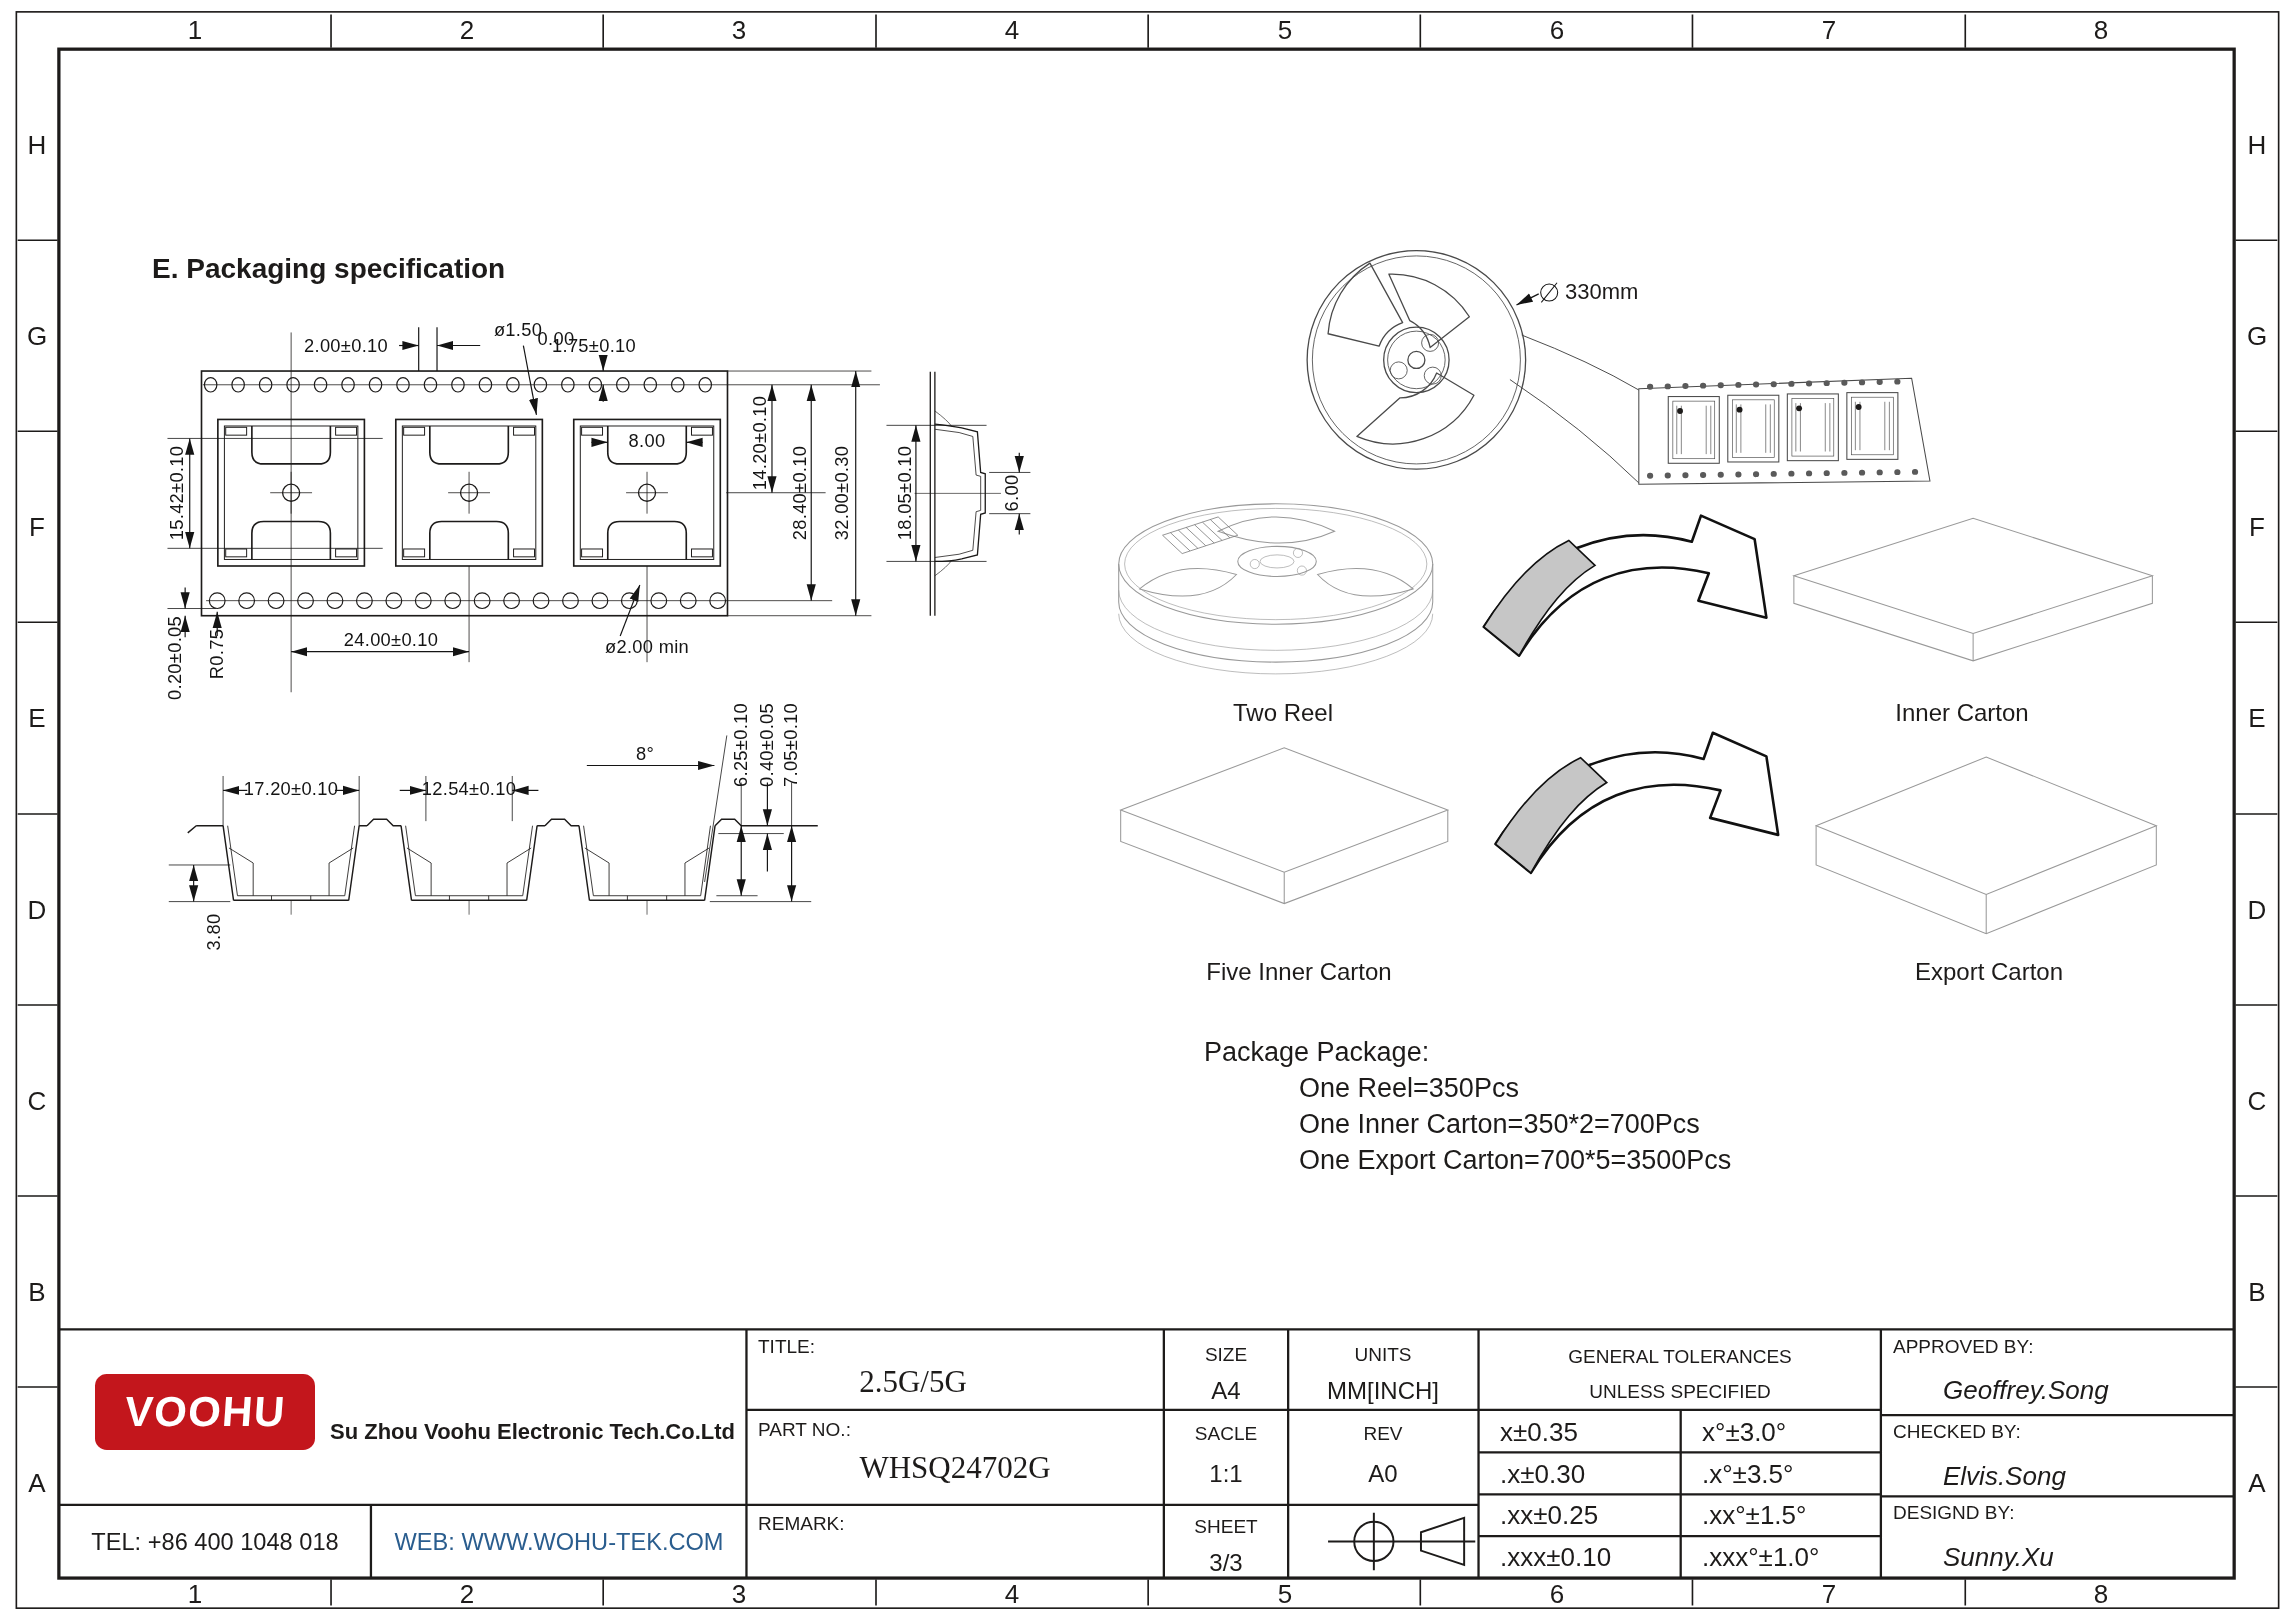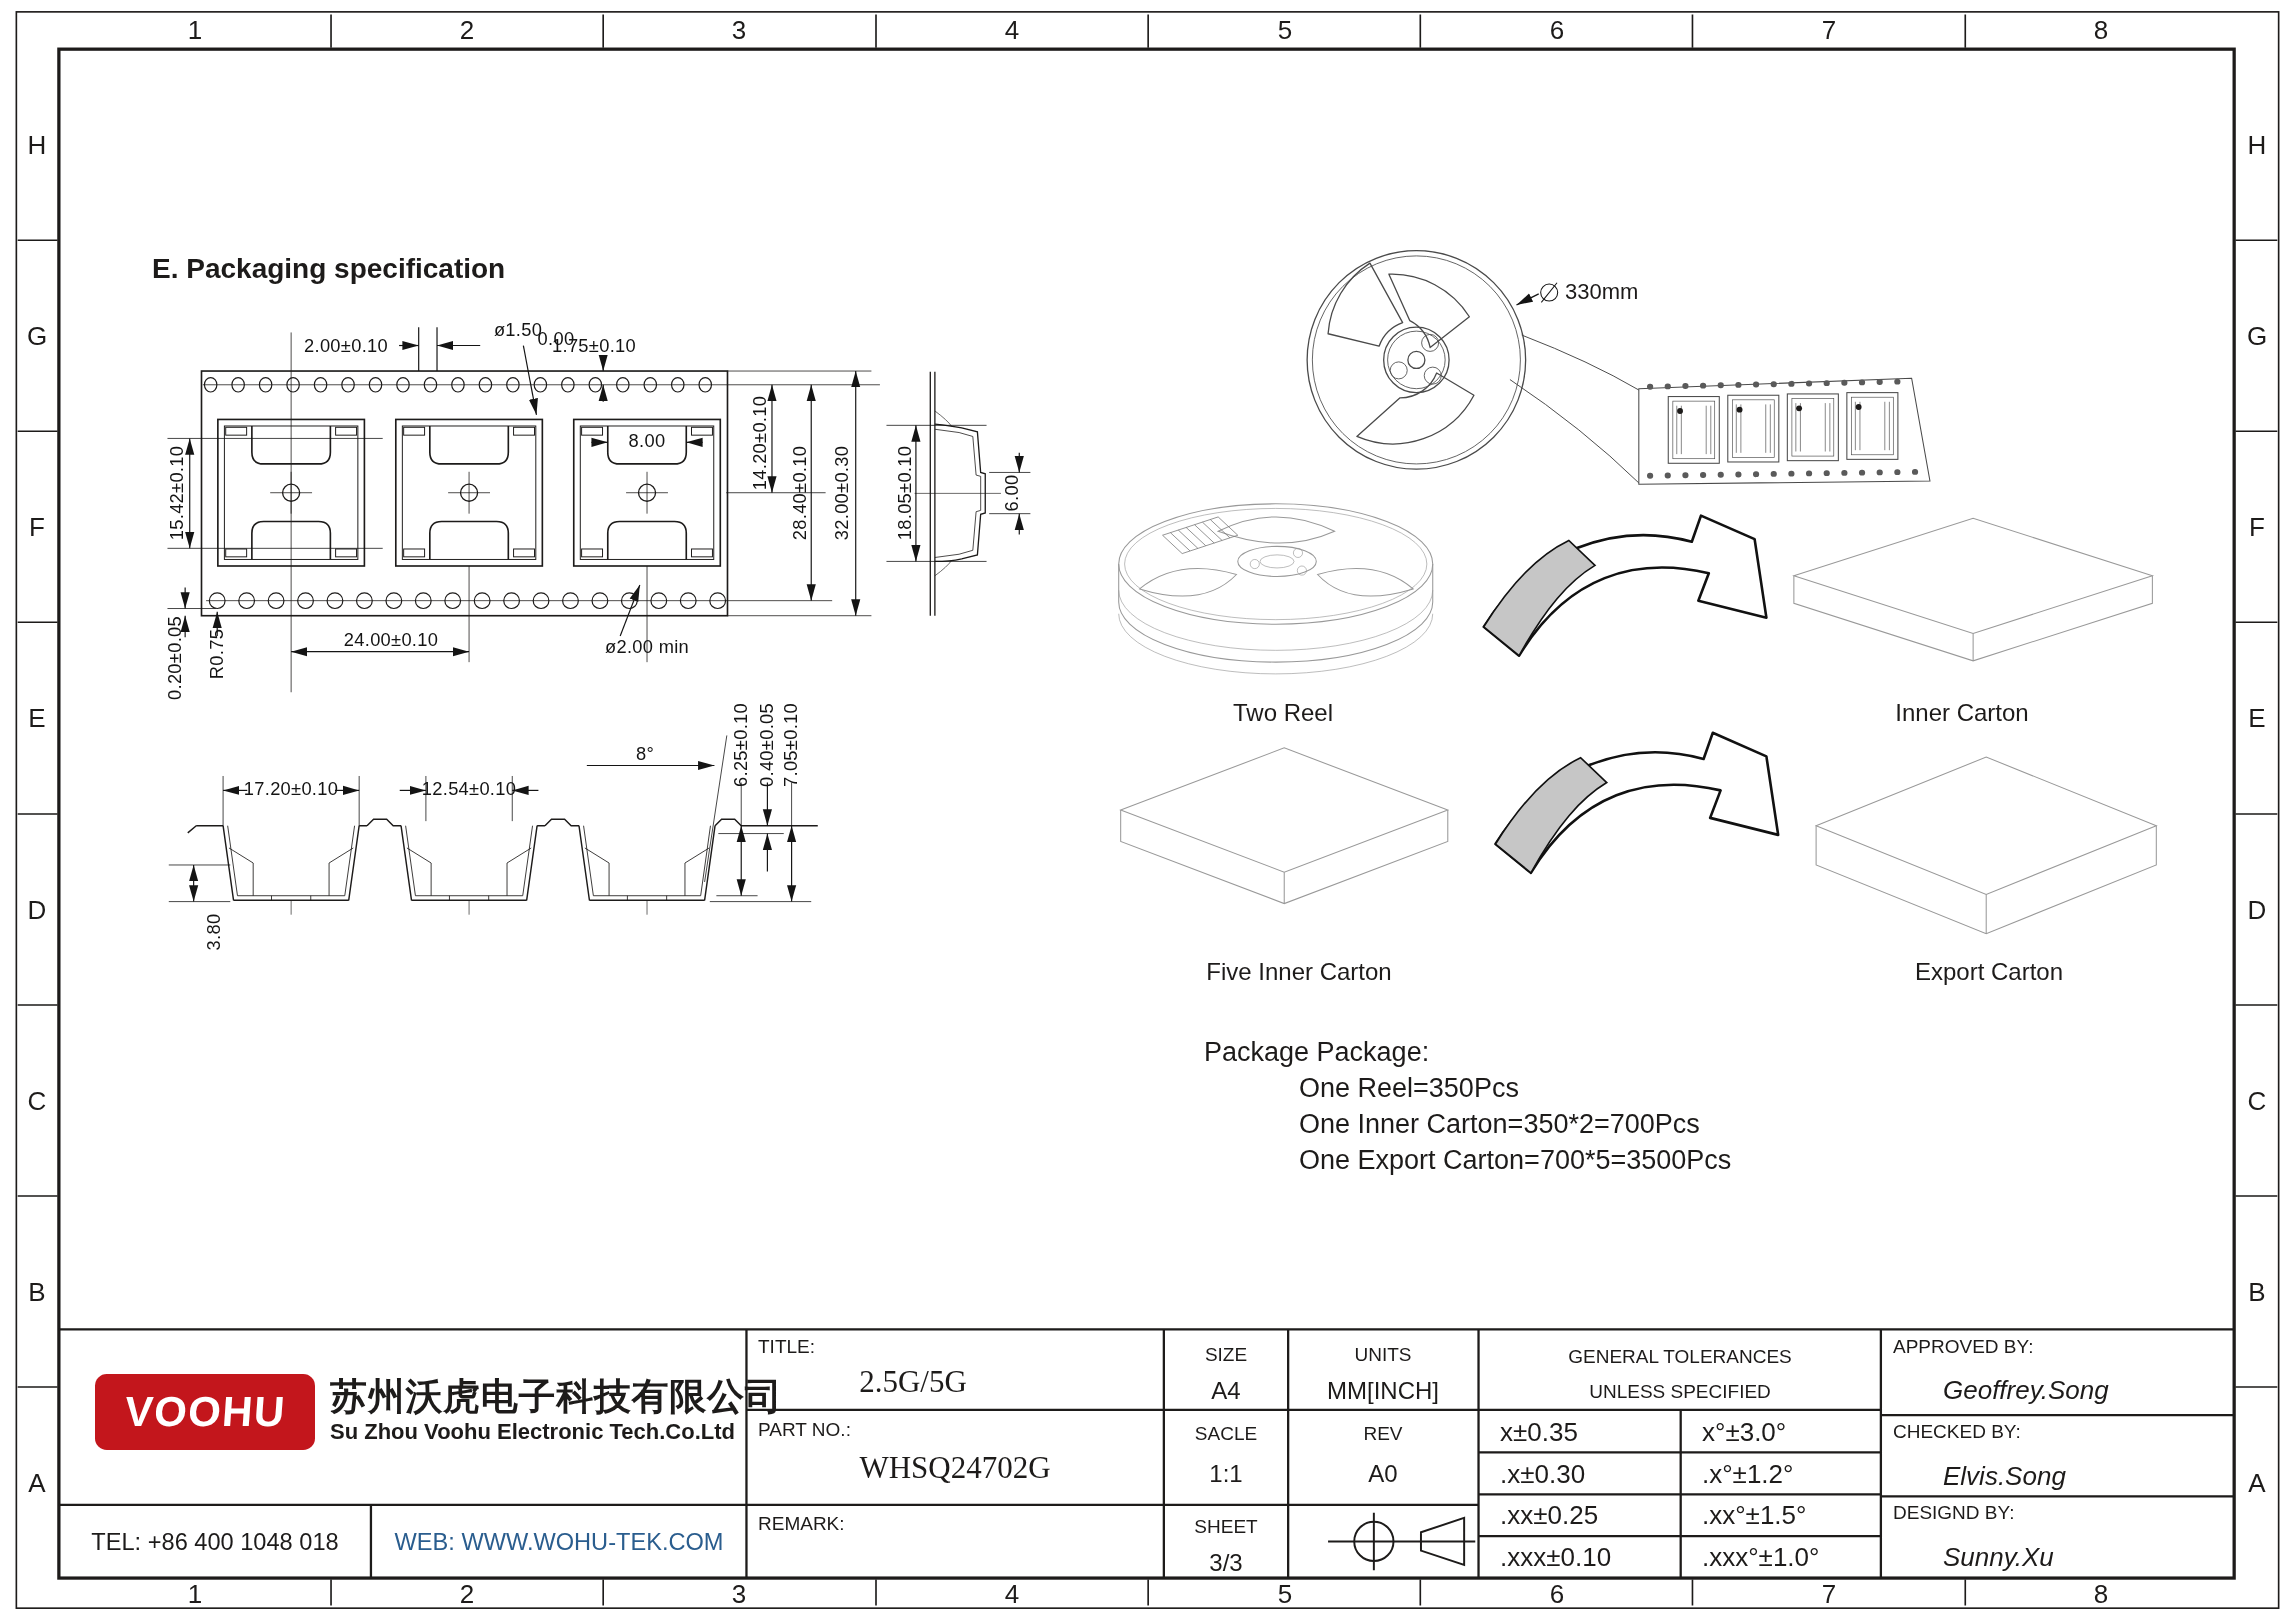--- a/index.html
+++ b/index.html
@@ -424,35 +424,34 @@
 <div class="t c tb-label" style="left:1383px;top:1434px">REV</div>
 <div class="t c tb-val" style="left:1383px;top:1474px">A0</div>
 <div class="t c tb-label" style="left:1226px;top:1527px">SHEET</div>
 <div class="t c tb-val" style="left:1226px;top:1563px">3/3</div>
 
 <div class="t c tb-label" style="left:1680px;top:1357px">GENERAL TOLERANCES</div>
 <div class="t c tb-label" style="left:1680px;top:1392px">UNLESS SPECIFIED</div>
 <div class="t cl tol" style="left:1500px;top:1432px">x±0.35</div>
 <div class="t cl tol" style="left:1702px;top:1432px">x°±3.0°</div>
 <div class="t cl tol" style="left:1500px;top:1474px">.x±0.30</div>
-<div class="t cl tol" style="left:1702px;top:1474px">.x°±1.2°</div>
+<div class="t cl tol" style="left:1702px;top:1474px">.x°±3.5°</div>
 <div class="t cl tol" style="left:1500px;top:1515px">.xx±0.25</div>
 <div class="t cl tol" style="left:1702px;top:1515px">.xx°±1.5°</div>
 <div class="t cl tol" style="left:1500px;top:1557px">.xxx±0.10</div>
 <div class="t cl tol" style="left:1702px;top:1557px">.xxx°±1.0°</div>
 
 <div class="t tb-label" style="left:1893px;top:1336px">APPROVED BY:</div>
 <div class="t name" style="left:1943px;top:1375px">Geoffrey.Song</div>
 <div class="t tb-label" style="left:1893px;top:1421px">CHECKED BY:</div>
 <div class="t name" style="left:1943px;top:1461px">Elvis.Song</div>
 <div class="t tb-label" style="left:1893px;top:1502px">DESIGND BY:</div>
 <div class="t name" style="left:1943px;top:1542px">Sunny.Xu</div>
 
 <div class="logo-box">
   <span>VOOHU</span>
 </div>
-<div class="t cn" style="left:330px;top:1372px">苏州沃虎电子科技有限公司</div>
 <div class="t en" style="left:330px;top:1419px">Su Zhou Voohu Electronic Tech.Co.Ltd</div>
 <div class="t c tel" style="left:215px;top:1542px">TEL: +86 400 1048 018</div>
 <div class="t c web" style="left:559px;top:1542px">WEB: WWW.WOHU-TEK.COM</div>
 
 </div>
 
 
 </body></html>

